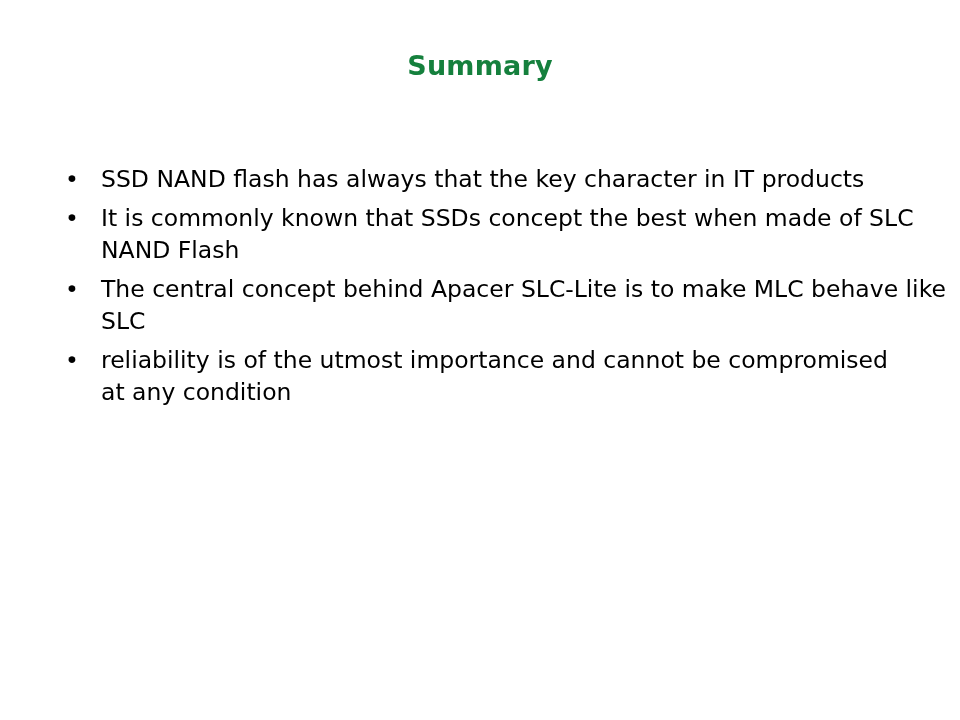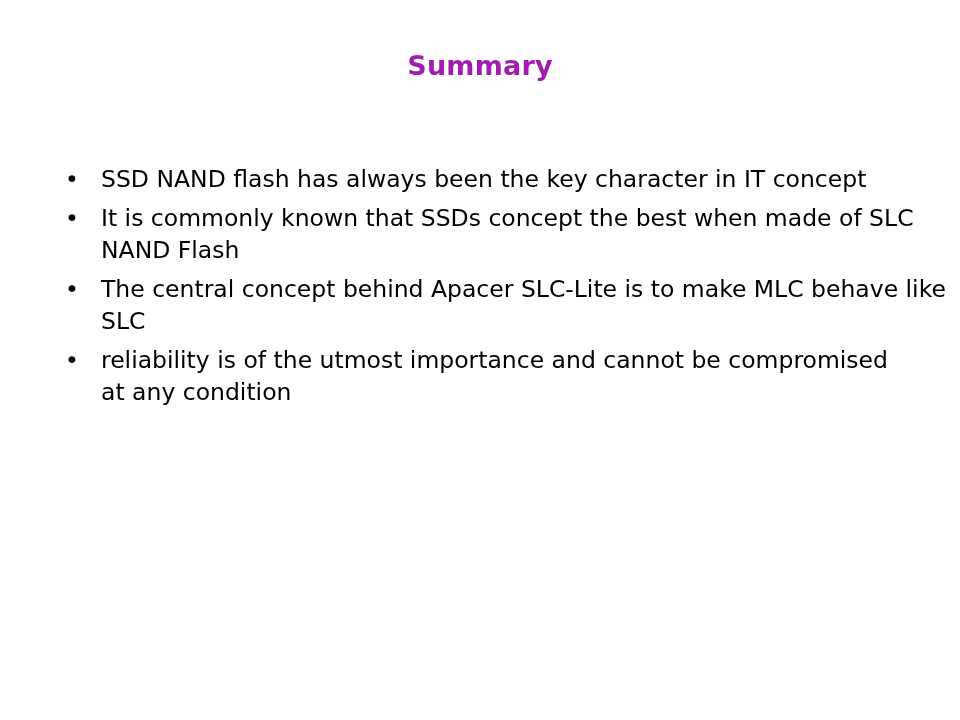--- a/index.html
+++ b/index.html
@@ -25,21 +25,21 @@
   .slide-title {
     position: absolute;
     left: 0;
     top: 50px;
     width: 960px;
     text-align: center;
     font-size: 27px;
     font-weight: bold;
     letter-spacing: 0.2px;
     line-height: 32px;
-    color: #a21caf;
+    color: #15803d;
   }
   .body-block {
     position: absolute;
     left: 60px;
     top: 163px;
     width: 858px;
   }
   .bullet-item {
     position: relative;
     display: block;
@@ -77,21 +77,21 @@
 <body>
 
 <div class="slide">
 
   <div class="slide-title">Summary</div>
 
   <div class="body-block">
 
     <div class="bullet-item w1">
       <span class="bullet-marker">•</span>
-      <span class="bullet-text">SSD NAND flash has always been the key character in IT concept</span>
+      <span class="bullet-text">SSD NAND flash has always that the key character in IT products</span>
     </div>
 
     <div class="bullet-item w2">
       <span class="bullet-marker">•</span>
       <span class="bullet-text">It is commonly known that SSDs concept the best when made of SLC NAND Flash</span>
     </div>
 
     <div class="bullet-item w3">
       <span class="bullet-marker">•</span>
       <span class="bullet-text">The central concept behind Apacer SLC-Lite is to make MLC behave like SLC</span>

